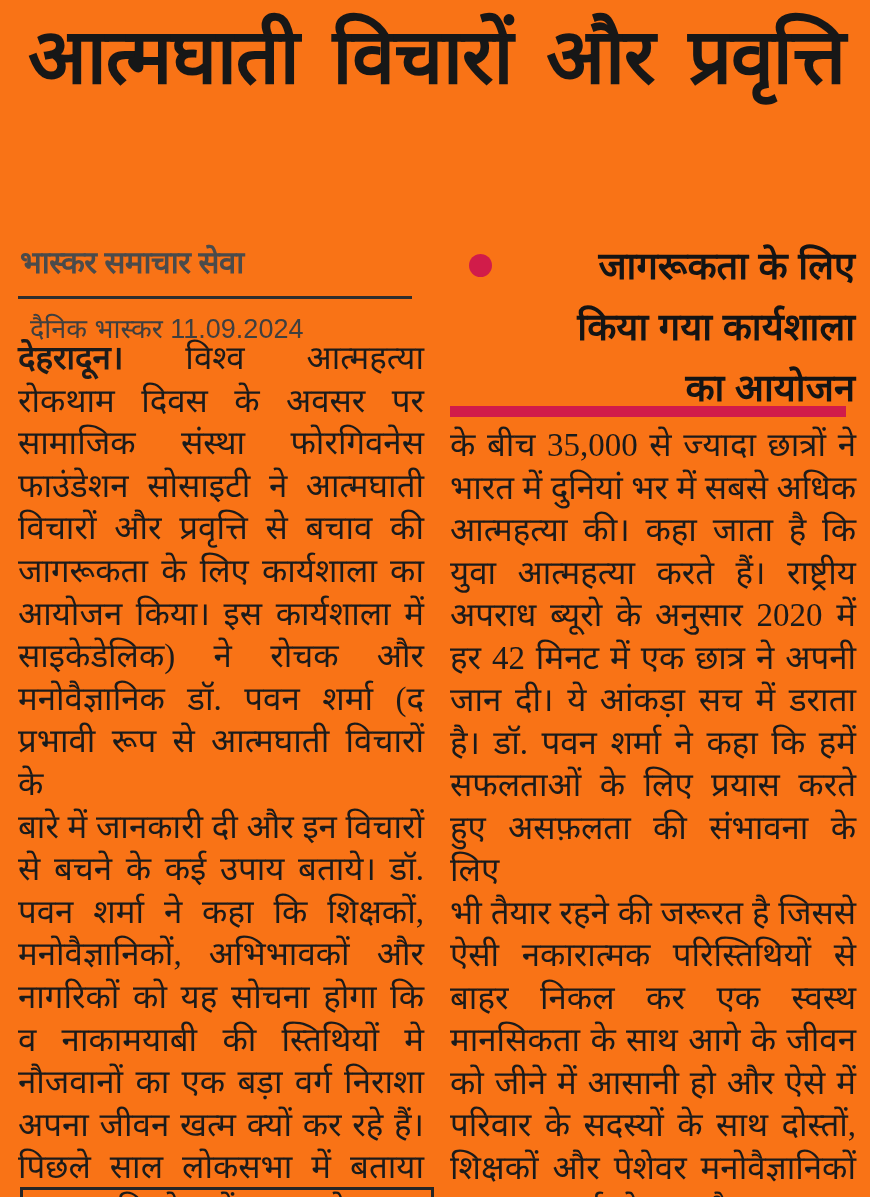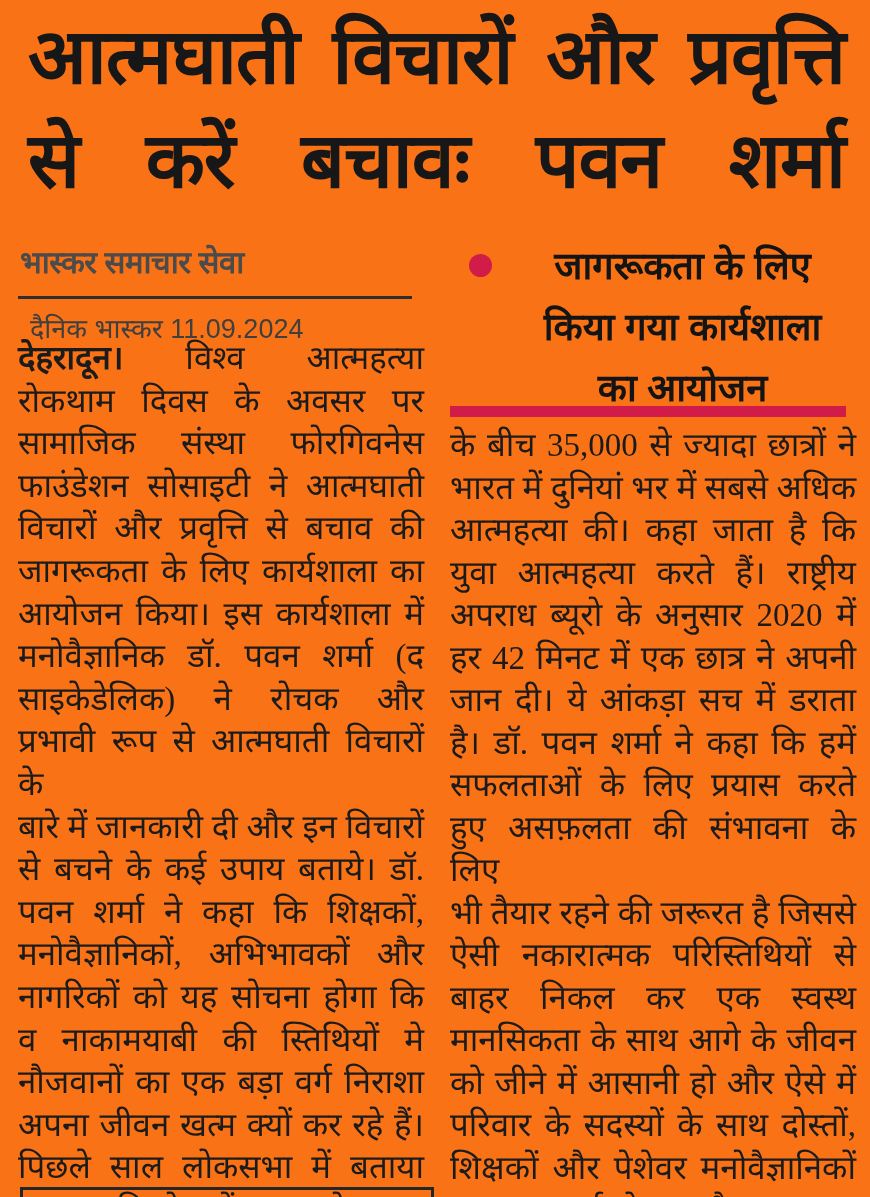--- a/index.html
+++ b/index.html
@@ -47,59 +47,58 @@
     position:absolute; left:450px; top:236px; width:405px;
     padding-left:60px; box-sizing:border-box;
   }
   .bullet {
     position:absolute; left:19px; top:18px; width:23px; height:23px;
     border-radius:50%; background:var(--accent,#d11c4a);
   }
   .subhead-line {
     font-family:"Liberation Sans", sans-serif;
     font-size:38px; line-height:61px; font-weight:700; color:#141414;
-    text-align:center;
+    text-align:right;
   }
   .accent-rule {
     position:absolute; left:450px; top:406px; width:396px; height:11px;
     background:var(--accent,#d11c4a);
   }
   
   .bottom-box {
     position:absolute; left:20px; top:1187px; width:414px; height:36px;
     border:3px solid #262626; background:transparent; box-sizing:border-box;
   }
 </style>
 </head>
 <body>
 
 <div class="page">
 
   <header class="headline">
     <div class="headline-line">आत्मघाती विचारों और प्रवृत्ति</div>
-    <div class="headline-line">से करें बचावः पवन शर्मा</div>
   </header>
 
   <div class="byline">भास्कर समाचार सेवा</div>
   <div class="byline-rule"></div>
   <div class="dateline">दैनिक भास्कर 11.09.2024</div>
 
   <div class="body-col col-left-body">
     <div class="body-line">
       <span class="lead">देहरादून।</span><span> विश्व आत्महत्या</span>
     </div>
     <div>
         <div class="body-line">रोकथाम दिवस के अवसर पर</div>
         <div class="body-line">सामाजिक संस्था फोरगिवनेस</div>
         <div class="body-line">फाउंडेशन सोसाइटी ने आत्मघाती</div>
         <div class="body-line">विचारों और प्रवृत्ति से बचाव की</div>
         <div class="body-line">जागरूकता के लिए कार्यशाला का</div>
         <div class="body-line">आयोजन किया। इस कार्यशाला में</div>
+        <div class="body-line">साइकेडेलिक) ने रोचक और</div>
         <div class="body-line">मनोवैज्ञानिक डॉ. पवन शर्मा (द</div>
-        <div class="body-line">साइकेडेलिक) ने रोचक और</div>
         <div class="body-line">प्रभावी रूप से आत्मघाती विचारों के</div>
         <div class="body-line">बारे में जानकारी दी और इन विचारों</div>
         <div class="body-line">से बचने के कई उपाय बताये। डॉ.</div>
         <div class="body-line">पवन शर्मा ने कहा कि शिक्षकों,</div>
         <div class="body-line">मनोवैज्ञानिकों, अभिभावकों और</div>
         <div class="body-line">नागरिकों को यह सोचना होगा कि</div>
         <div class="body-line">व नाकामयाबी की स्तिथियों मे</div>
         <div class="body-line">नौजवानों का एक बड़ा वर्ग निराशा</div>
         <div class="body-line">अपना जीवन खत्म क्यों कर रहे हैं।</div>
         <div class="body-line">पिछले साल लोकसभा में बताया</div>

